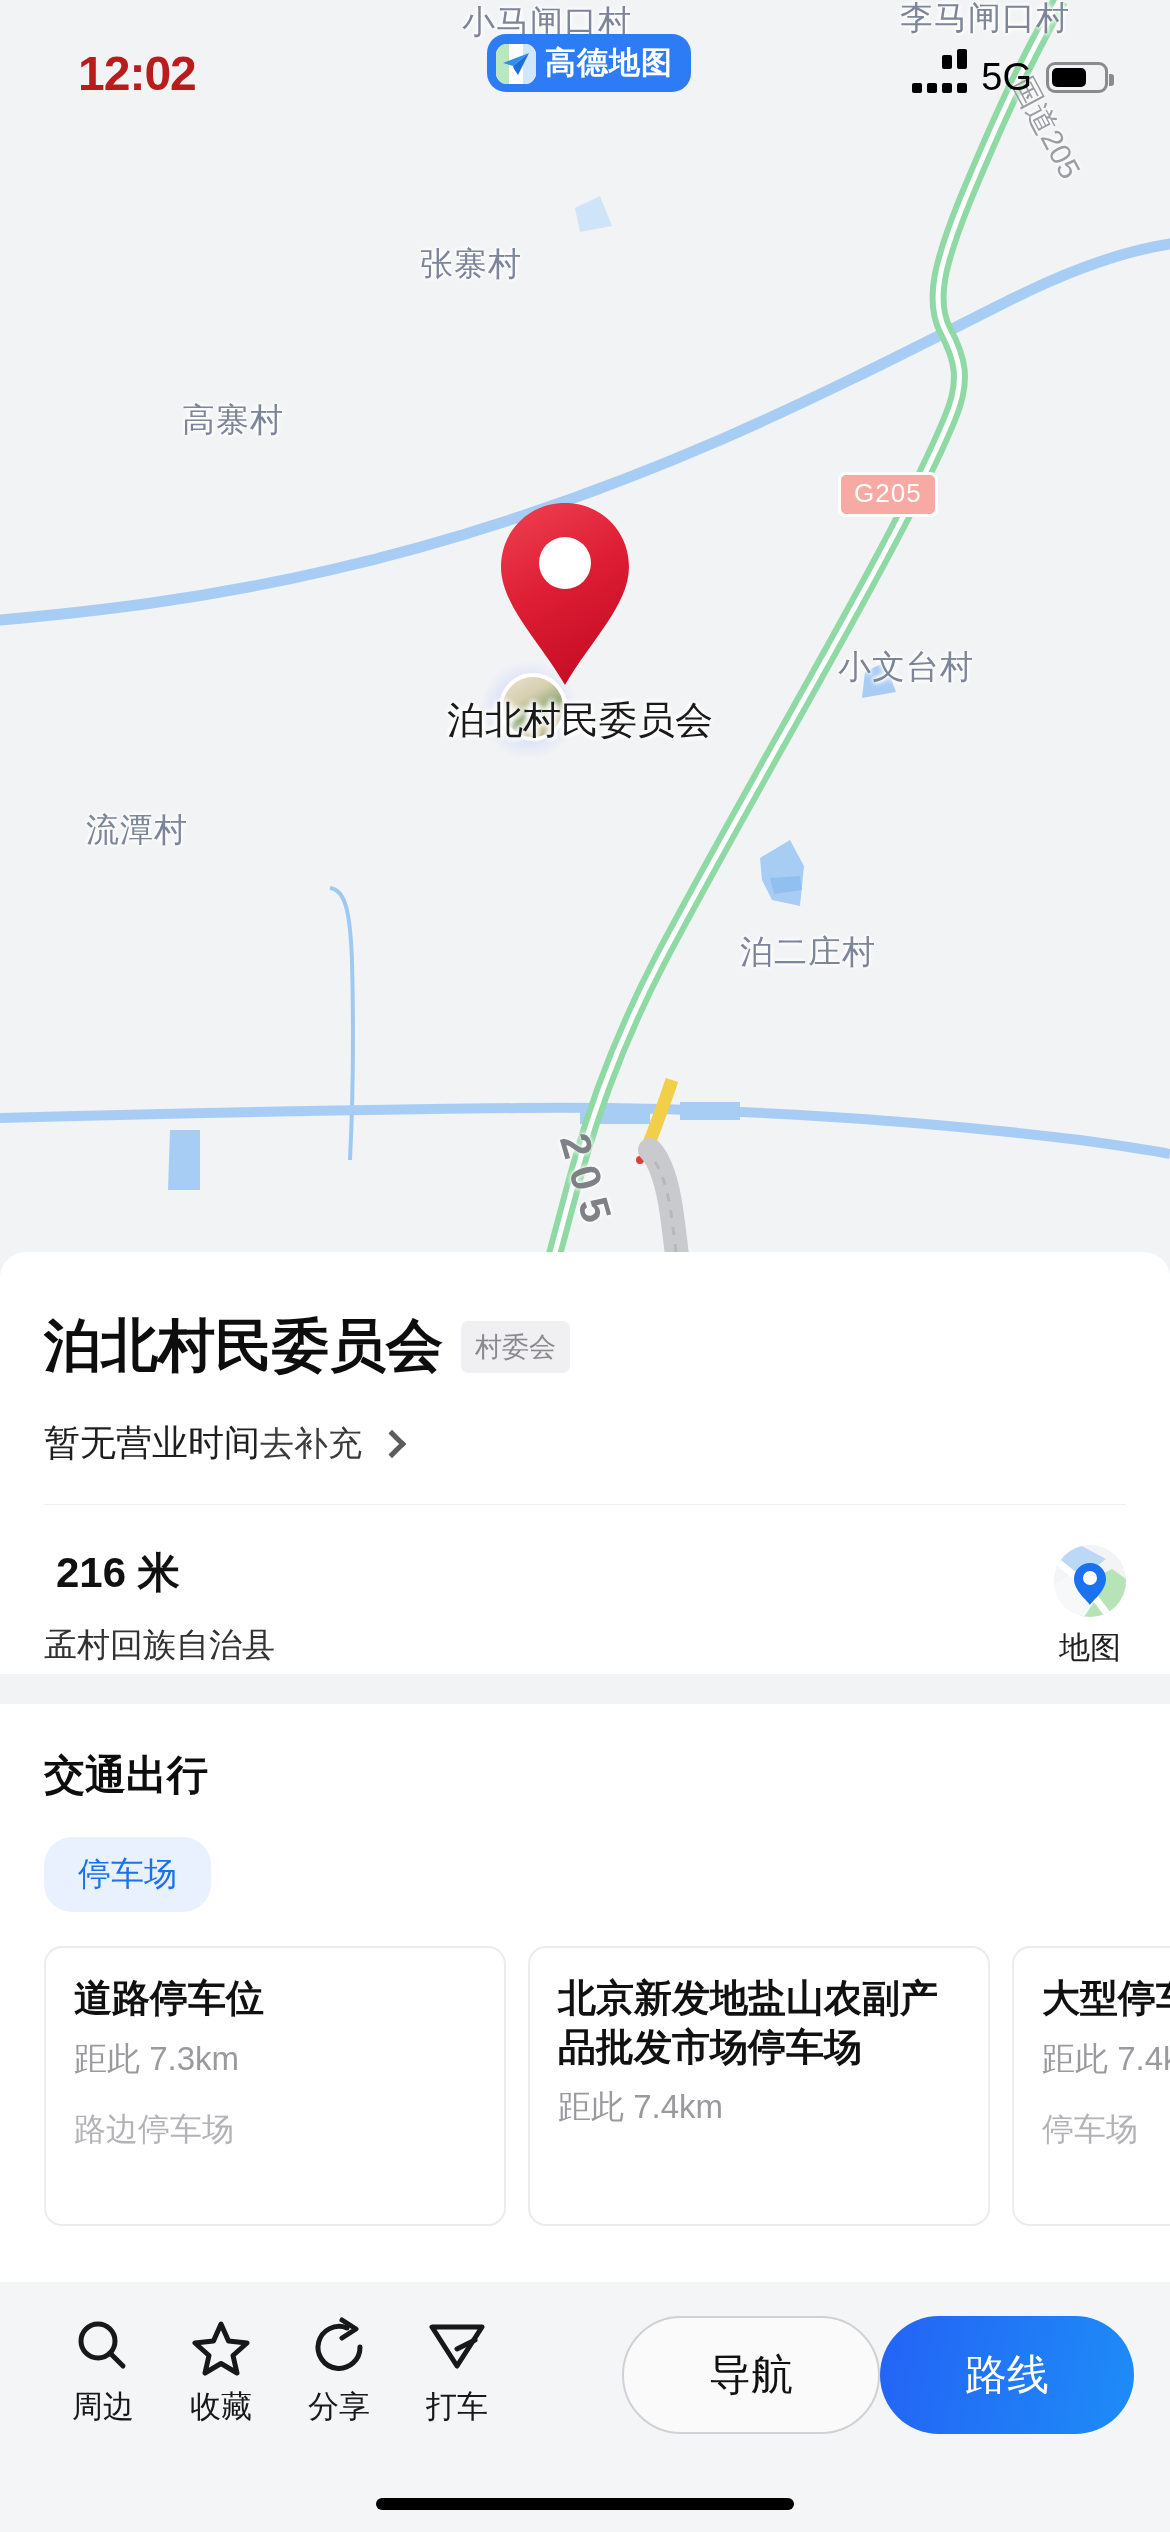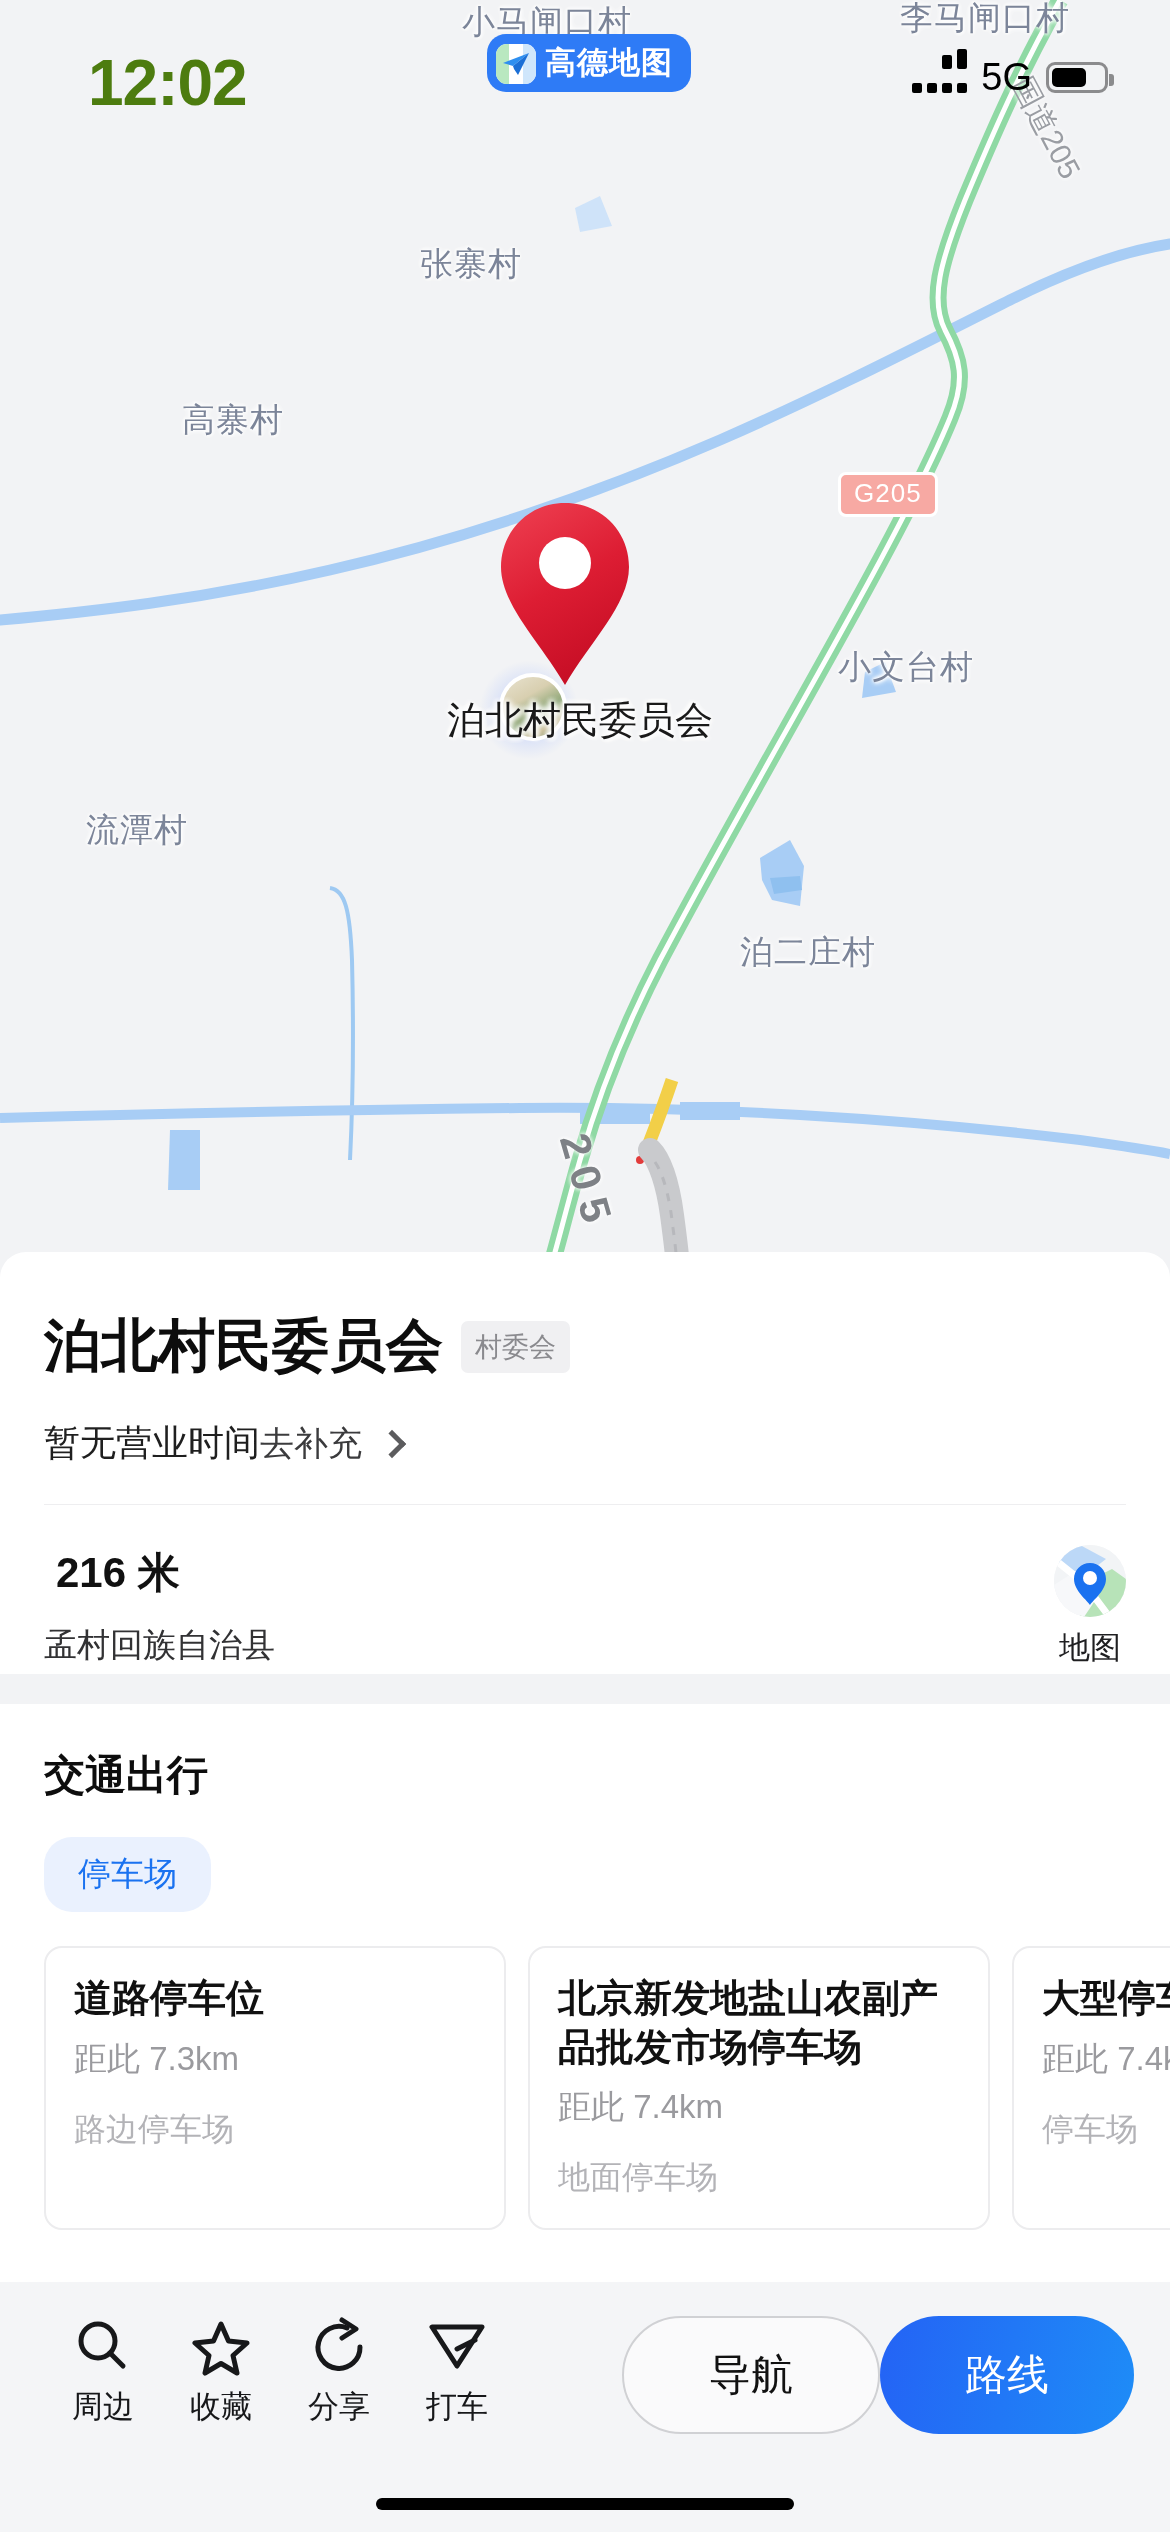--- a/index.html
+++ b/index.html
@@ -23,21 +23,21 @@
     padding:3px 13px 5px; border-radius:8px; letter-spacing:1px;
     border:3px solid #ffffff; font-weight:400;
   }
   .rotlabel {
     position:absolute; color:#8e9199; font-size:30px; white-space:nowrap;
     text-shadow: 0 0 5px #fff, 0 0 5px #fff;
   }
 
   
   #statusbar { position:absolute; left:0; top:0; width:1170px; height:120px; z-index:40; }
-  #clock { position:absolute; left:88px; top:46px; font-size:64px; font-weight:600; color:#4d7c0f; letter-spacing:-1px; }
+  #clock { position:absolute; left:78px; top:46px; font-size:48px; font-weight:600; color:#b91c1c; letter-spacing:-1px; }
   #statusright { position:absolute; right:62px; top:56px; display:flex; align-items:center; gap:14px; }
   .bars { display:flex; align-items:flex-end; gap:5px; height:30px; }
   .bars i { display:block; width:10px; background:#000; border-radius:2px; }
   .bars i:nth-child(1){height:10px}.bars i:nth-child(2){height:10px}
   .bars i:nth-child(3){height:10px}.bars i:nth-child(4){height:10px}
   .bars2 { position:absolute; left:0; top:-14px; display:flex; align-items:flex-end; gap:5px; }
   .bars2 i { display:block; width:10px; background:#000; border-radius:2px; }
   .bars2 i:nth-child(1){height:10px;opacity:0}
   .bars2 i:nth-child(2){height:10px;opacity:0}
   .bars2 i:nth-child(3){height:14px}
@@ -265,21 +265,20 @@
 
     <div id="cards">
       <div class="pcard">
         <div class="nm">道路停车位</div>
         <div class="ds">距此 7.3km</div>
         <div class="ty">路边停车场</div>
       </div>
       <div class="pcard">
         <div class="nm">北京新发地盐山农副产品批发市场停车场</div>
         <div class="ds">距此 7.4km</div>
-        <div class="ty">地面停车场</div>
       </div>
       <div class="pcard">
         <div class="nm">大型停车场</div>
         <div class="ds">距此 7.4km</div>
         <div class="ty">停车场</div>
       </div>
     </div>
   </div>
 
   <div id="bottombar">

